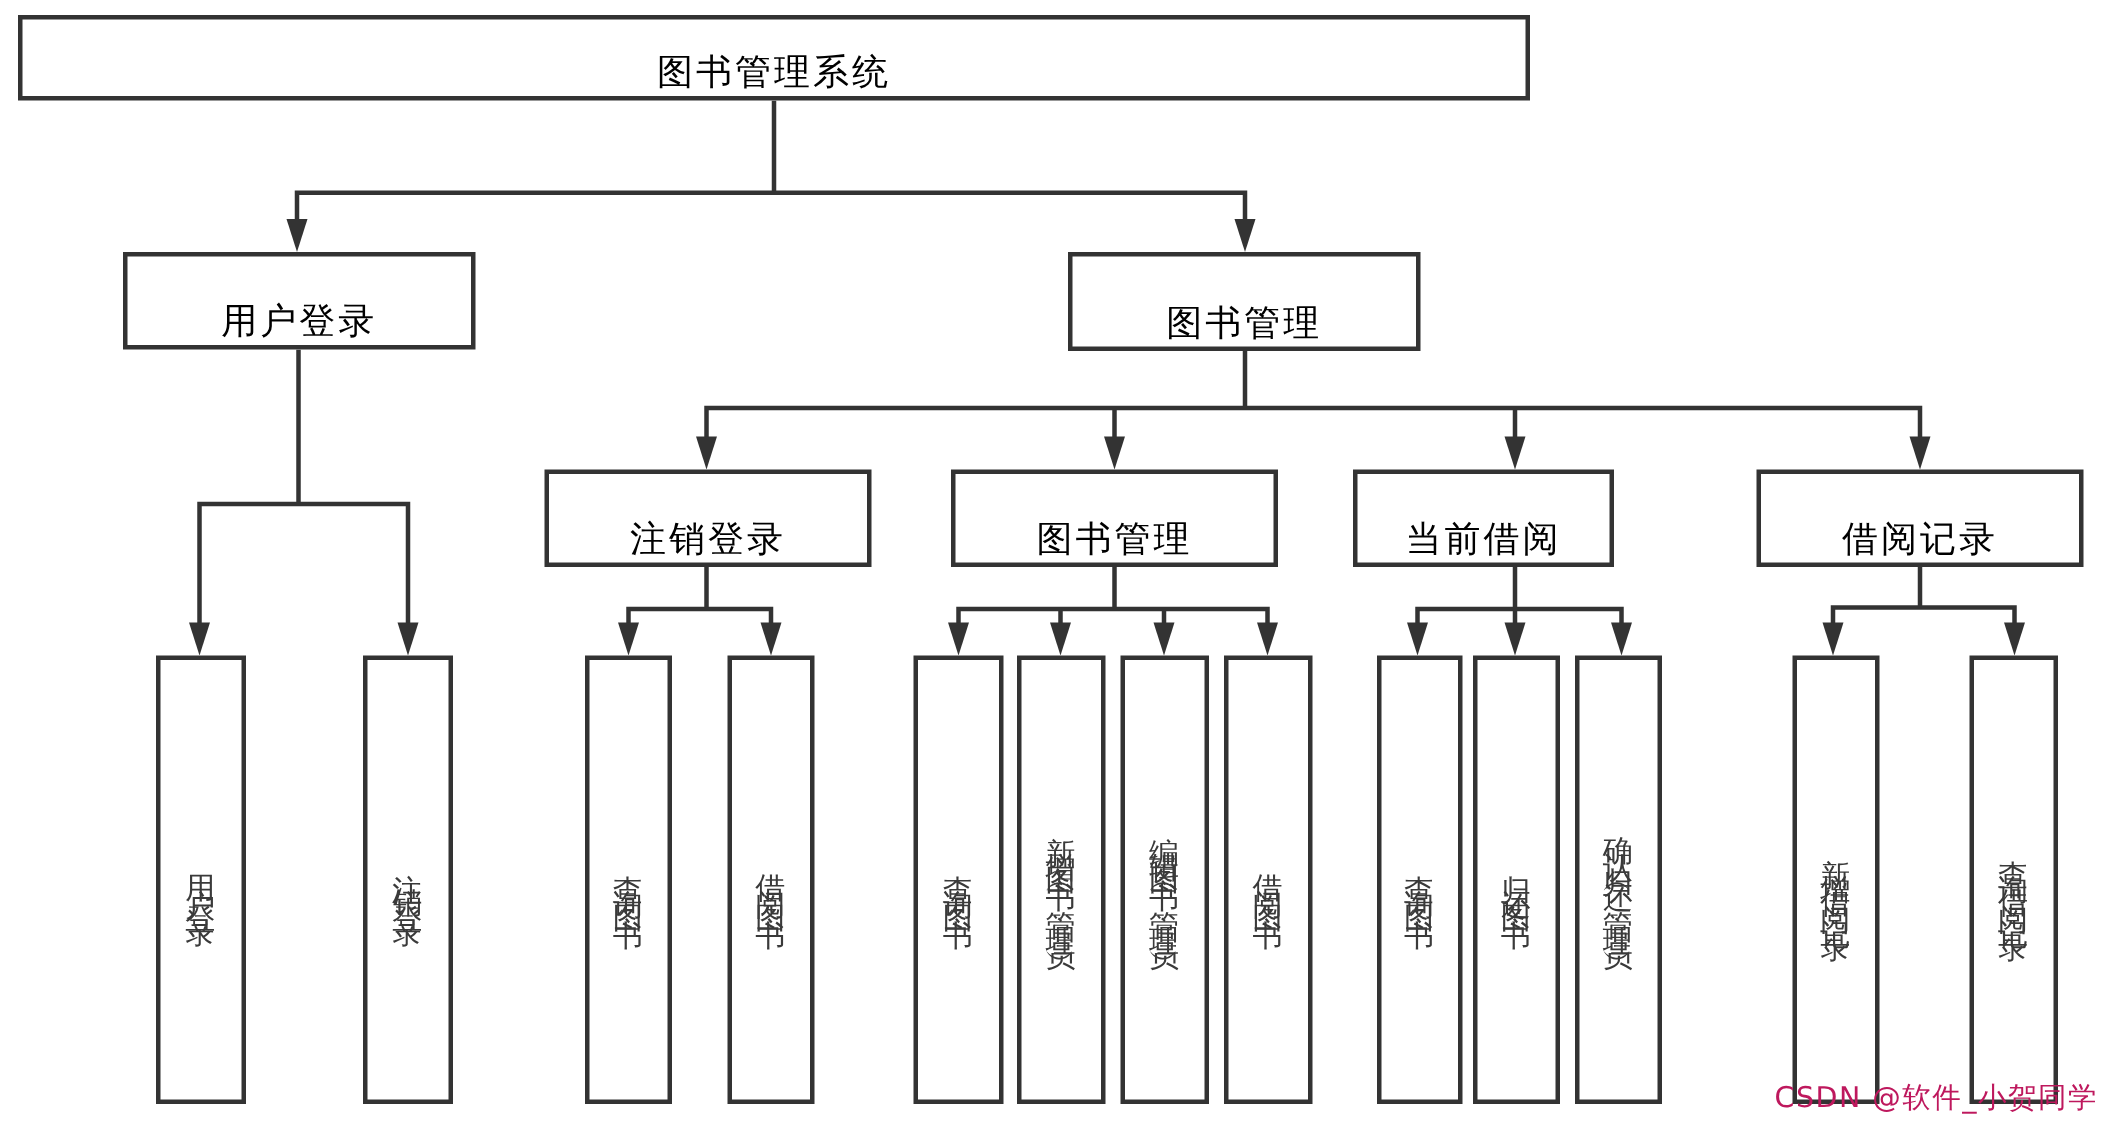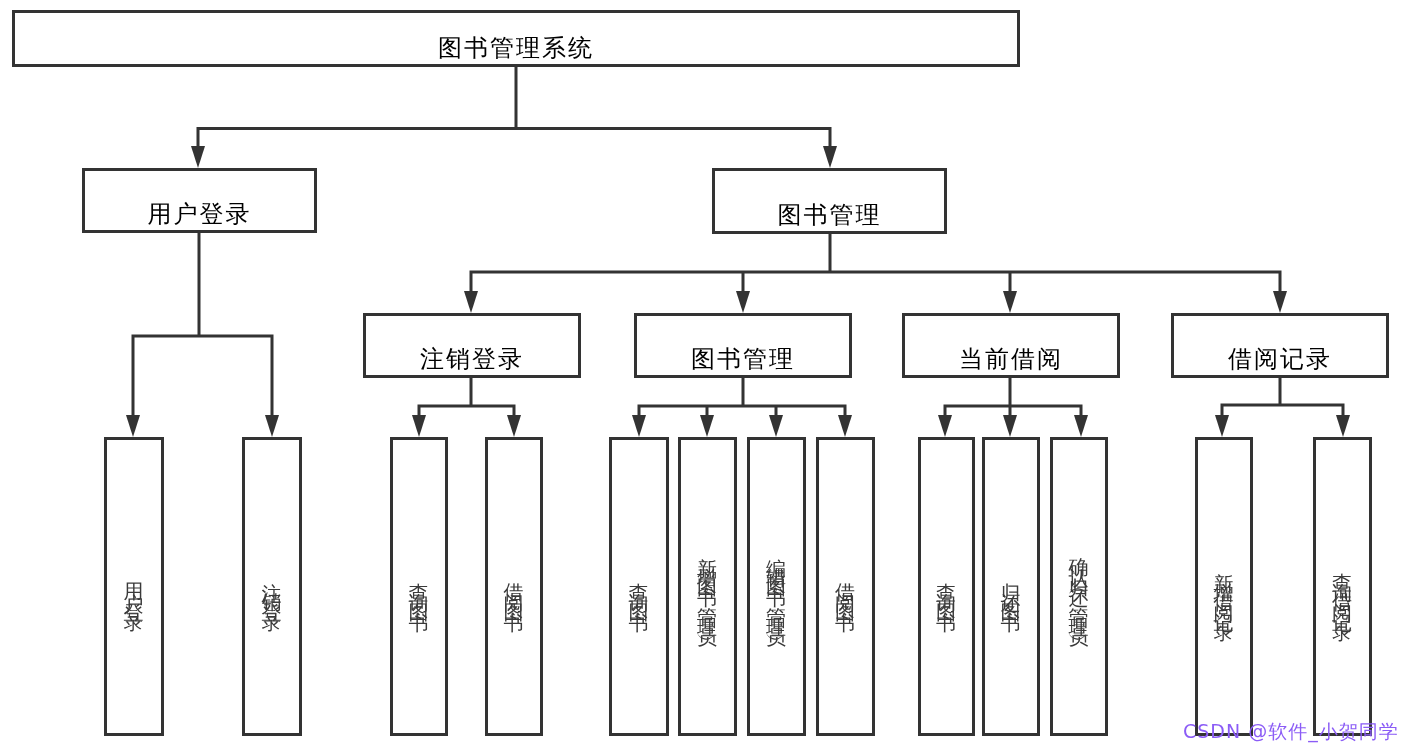--- a/index.html
+++ b/index.html
@@ -33,21 +33,21 @@
     font-size:20px;color:#3a3a3a;
     letter-spacing:10px;
     line-height:1;
     white-space:nowrap;
   }
   #wires{position:absolute;left:0;top:0;z-index:1;}
   #watermark{
     position:absolute;
     left:1183px;top:719px;
     font-size:19px;
-    color:#8b5cf6;
+    color:#be185d;
     letter-spacing:1px;
     z-index:3;
     white-space:nowrap;
   }
 </style>
 </head>
 <body>
 
 <div id="canvas">
 
@@ -125,21 +125,21 @@
   <div class="hbox" style="left:712px;top:168px;width:235px;height:66px;">
     <span>图书管理</span>
   </div>
 
   <div class="hbox" style="left:363px;top:313px;width:218px;height:65px;">
     <span>注销登录</span>
   </div>
   <div class="hbox" style="left:634px;top:313px;width:218px;height:65px;">
     <span>图书管理</span>
   </div>
-  <div class="hbox" style="left:902px;top:313px;width:218px;height:65px;">
+  <div class="hbox" style="left:902px;top:313px;width:174px;height:65px;">
     <span>当前借阅</span>
   </div>
   <div class="hbox" style="left:1171px;top:313px;width:218px;height:65px;">
     <span>借阅记录</span>
   </div>
 
   <div class="vbox" style="left:104px;width:60px;">
     <span class="vlabel">用户登录</span>
   </div>
   <div class="vbox" style="left:242px;width:60px;">

